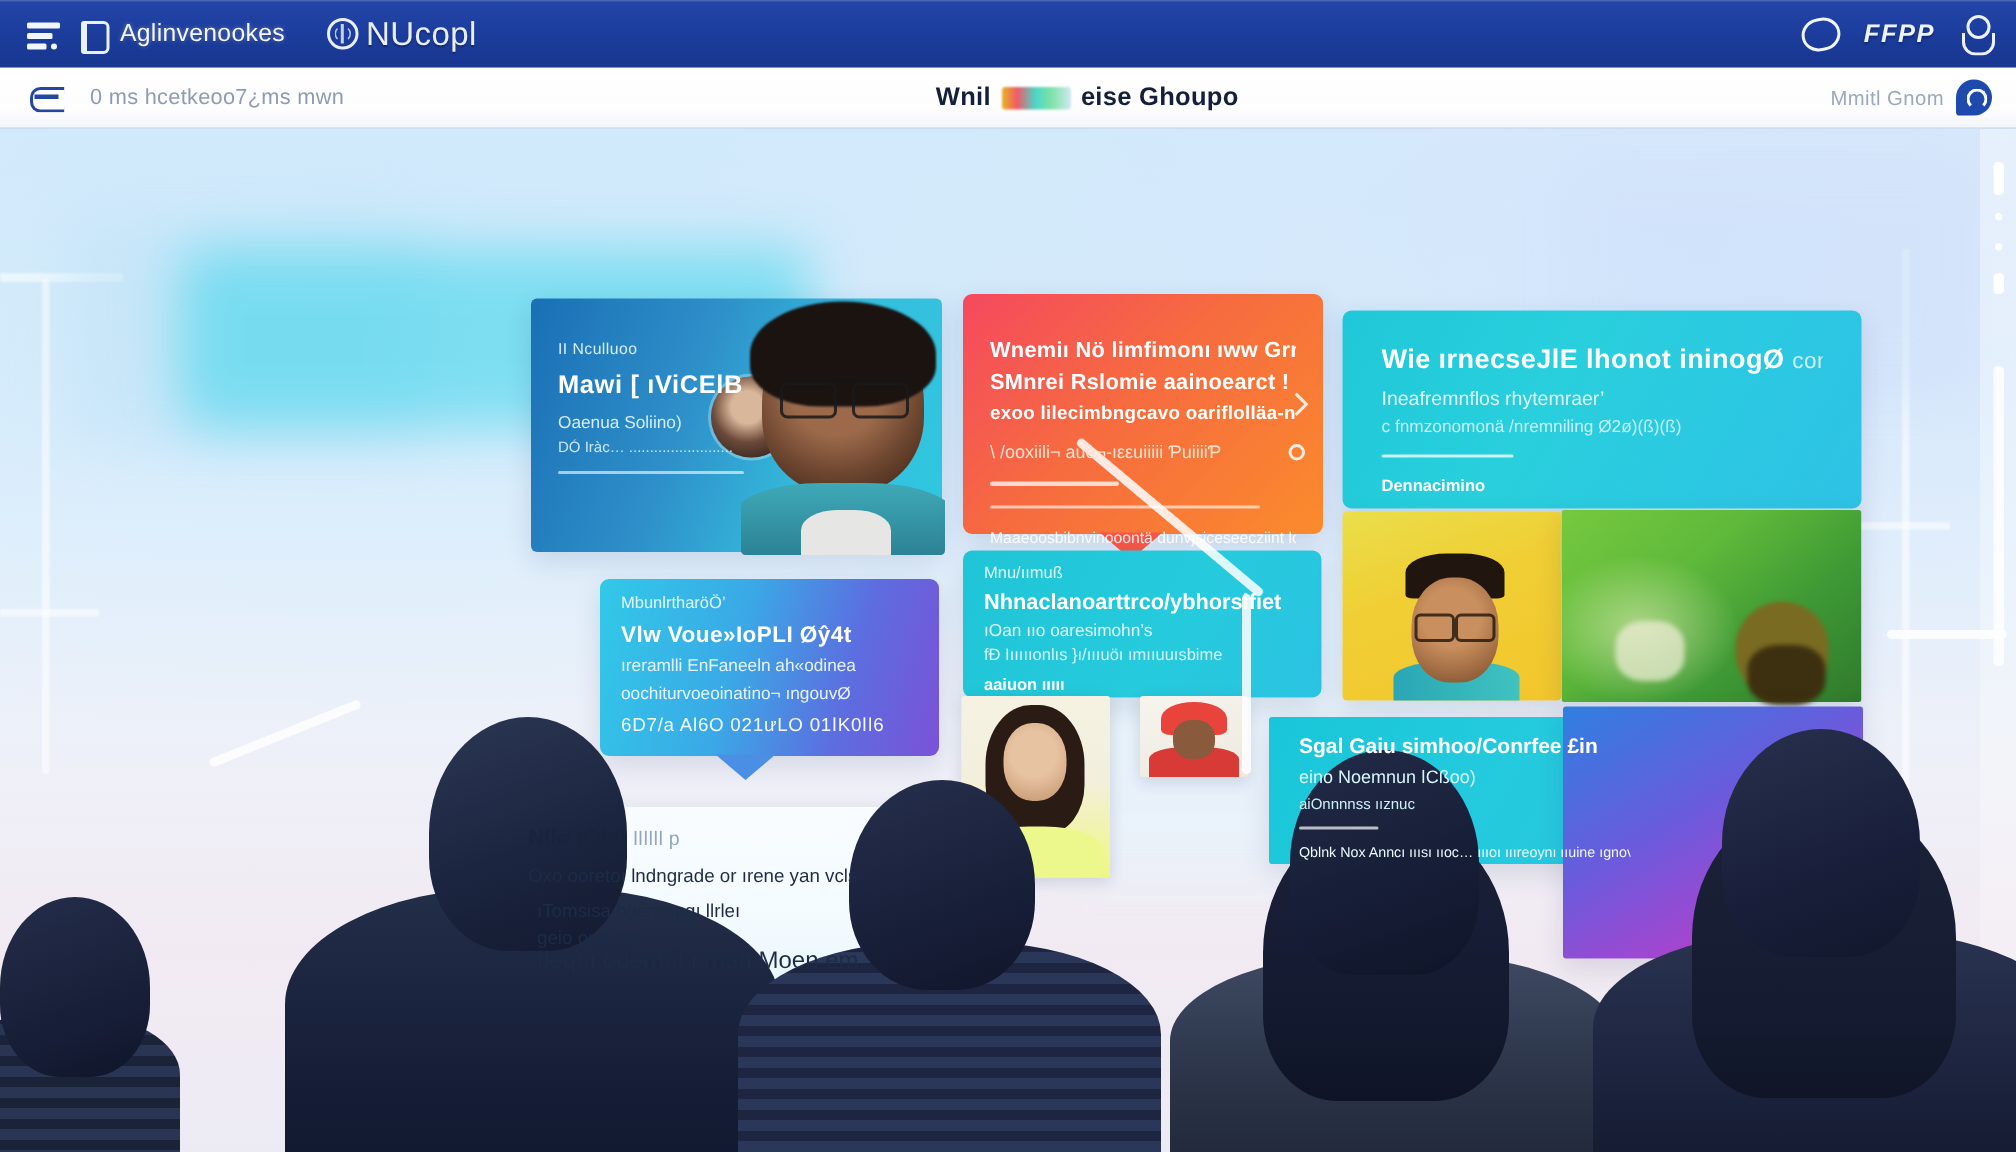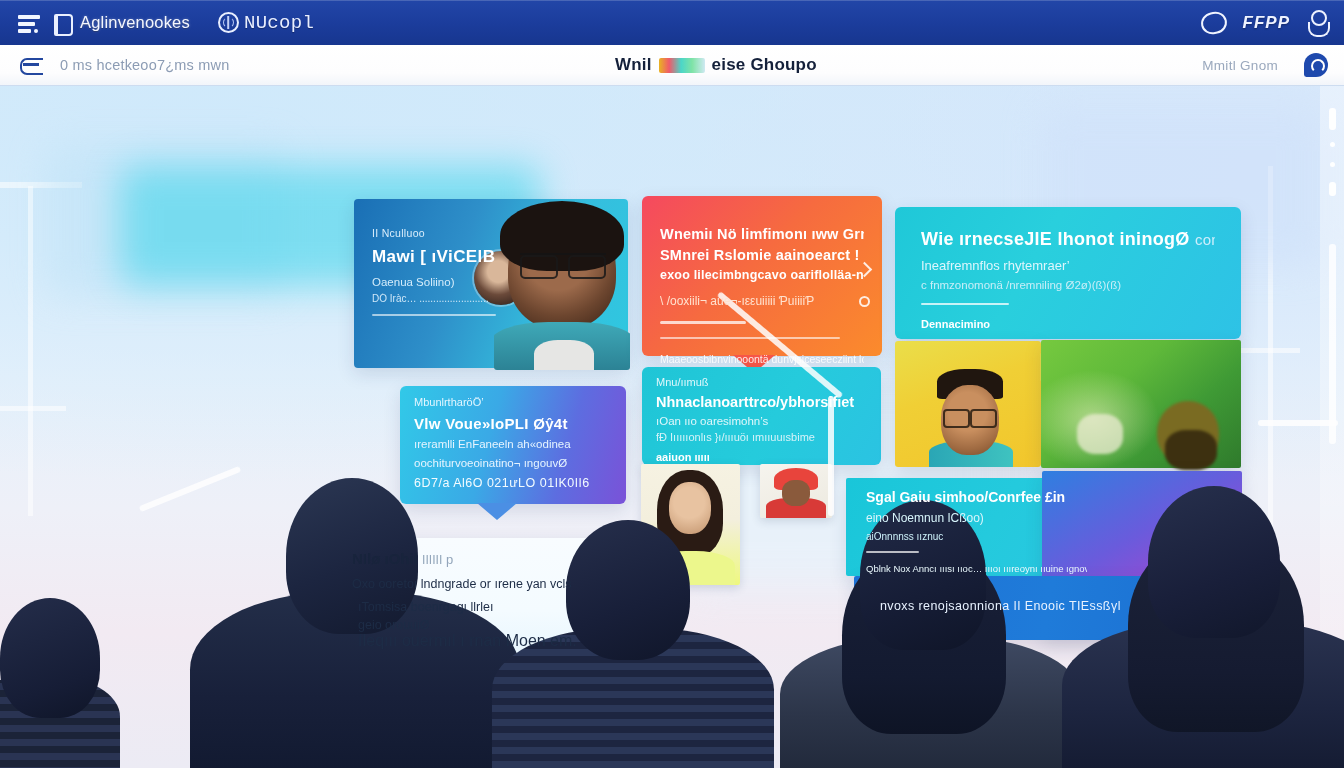--- a/index.html
+++ b/index.html
@@ -44,23 +44,22 @@
   }
   .tb-globe:before{
     content:""; position:absolute; inset:3px; border-radius:50%;
     border:1.6px solid #b9c9f5; border-top-color:transparent; border-bottom-color:transparent;
   }
   .tb-globe:after{
     content:""; position:absolute; left:50%; top:2px; width:1.6px; height:13px;
     background:#c3d0f7; transform:translateX(-50%);
   }
   .tb-badge-text{
-    color:#e8eeff; font-size:19px; letter-spacing:.3px; filter:blur(.3px);
+    color:#e8eeff; font-size:22px; letter-spacing:.3px; filter:blur(.3px);
     text-shadow:0 1px 1px rgba(0,0,0,.3);
-    font-family:Liberation Mono, monospace;
   }
   .tb-spacer{ flex:1 1 auto; }
 
   .tb-right{ display:flex; align-items:center; gap:16px;font-style:italic; }
   .tb-ring{
     width:26px;height:22px;border:2.4px solid #f0f4ff;border-radius:50%/55%;
     transform:rotate(-12deg);
   }
   .tb-brand{
     color:#eef2ff; font-size:17px; font-weight:600; letter-spacing:1px;
@@ -103,21 +102,21 @@
     display:flex; align-items:center; gap:4px;
     font-size:17px; font-weight:700; color:#14203a; letter-spacing:.2px;
     filter:blur(.2px); white-space:nowrap;
   }
   .sb-chip{
     display:inline-block; width:46px;height:15px; border-radius:2px; margin:0 3px;
     background:linear-gradient(90deg,#e8b323 0%,#f05a6a 22%,#4bd6c8 48%,#7fe3a6 72%,#cfe9f2 100%);
     filter:blur(.6px);
   }
   .sb-right-sp{ flex:1 1 auto; }
-  .sb-right{ display:flex; align-items:center; gap:26px; }
+  .sb-right{ display:flex; align-items:center; gap:8px; }
   .sb-meta{ color:#9aa8bd; font-size:13.5px; letter-spacing:.3px; filter:blur(.45px); }
   .sb-chat{ width:24px;height:24px; position:relative; }
   .sb-chat:before{
     content:""; position:absolute; inset:0; border-radius:50% 50% 50% 10%;
     background:#1e49ad;
   }
   .sb-chat:after{
     content:""; position:absolute; left:7px; top:6px; width:10px;height:10px;
     border:2.2px solid #ffffff; border-radius:50%; border-bottom-color:transparent;
   }
@@ -574,25 +573,20 @@
       <div class="h txt">Sgal Gaiu simhoo/Conrfee £in</div>
       <div class="s txt">eino Noemnun ǀCßoo)</div>
       <div class="s2 txt">aiOnnnnss ııznuc</div>
       <div class="r line"></div>
       <div class="ft txt">Qblnk Nox Anncı ııısı ııoc… ıııoı ıııreoynı ııuine ıgnovesnniı</div>
     </div>
   </div>
 
   <div class="card" id="media-purple"></div>
 
-  <div class="card" id="card-blue">
-    <div class="pad" style="padding:18px 26px;">
-      <div class="ft txt">nvoxs renojsaonniona ǀǀ Enooic TIEssßγǀ</div>
-    </div>
-  </div>
 
   <div id="panel-right">
     <span class="pr-bar" style="top:22px;height:22px;"></span>
     <span class="pr-dot" style="top:56px;"></span>
     <span class="pr-dot" style="top:76px;"></span>
     <span class="pr-bar" style="top:96px;height:14px;"></span>
     <span class="pr-bar" style="top:158px;height:200px;opacity:.8;"></span>
   </div>
 
   <div class="streak" style="left:700px;top:256px;width:160px;height:6px;transform:rotate(40deg);"></div>

